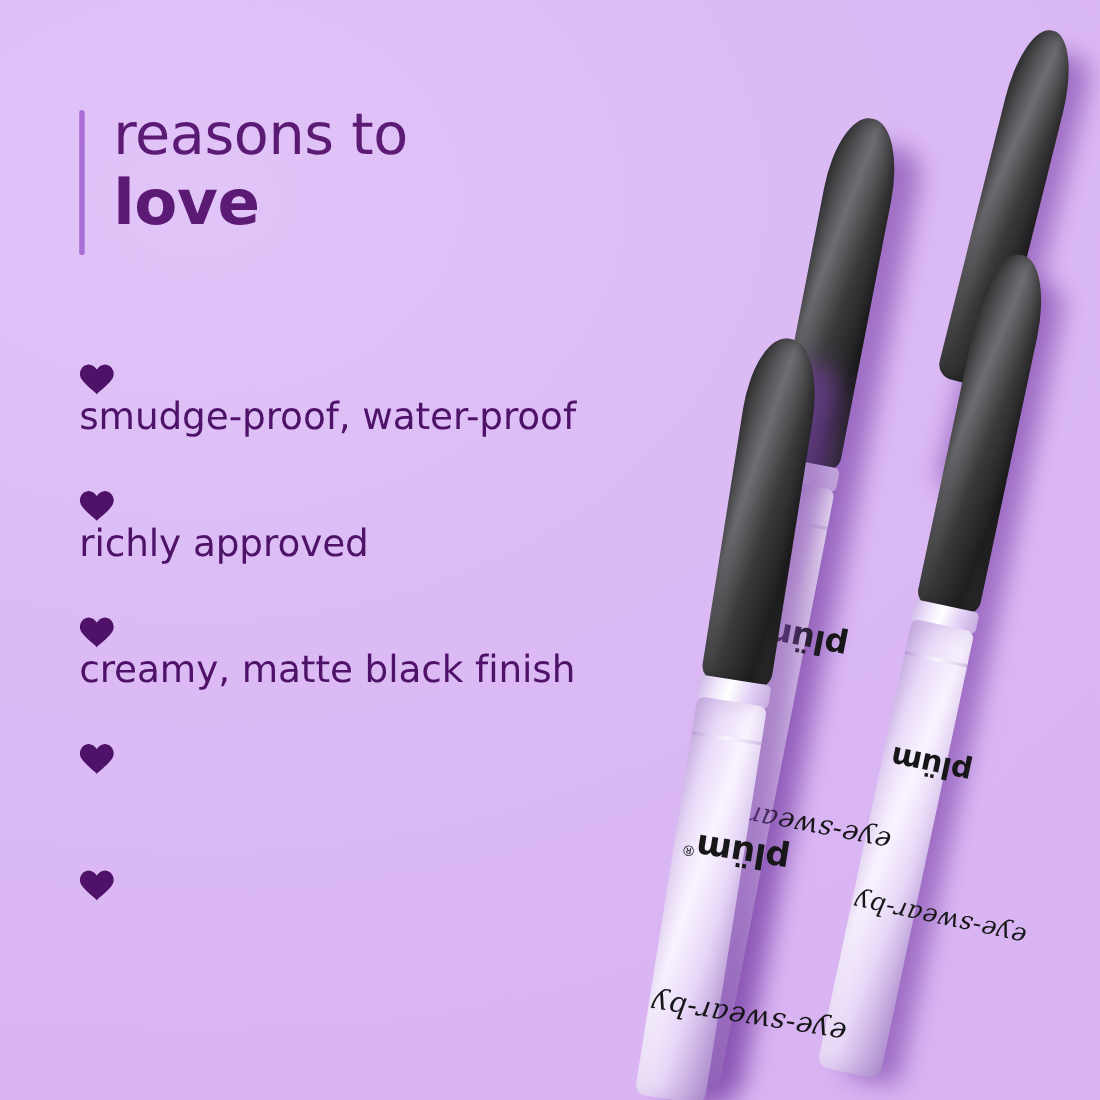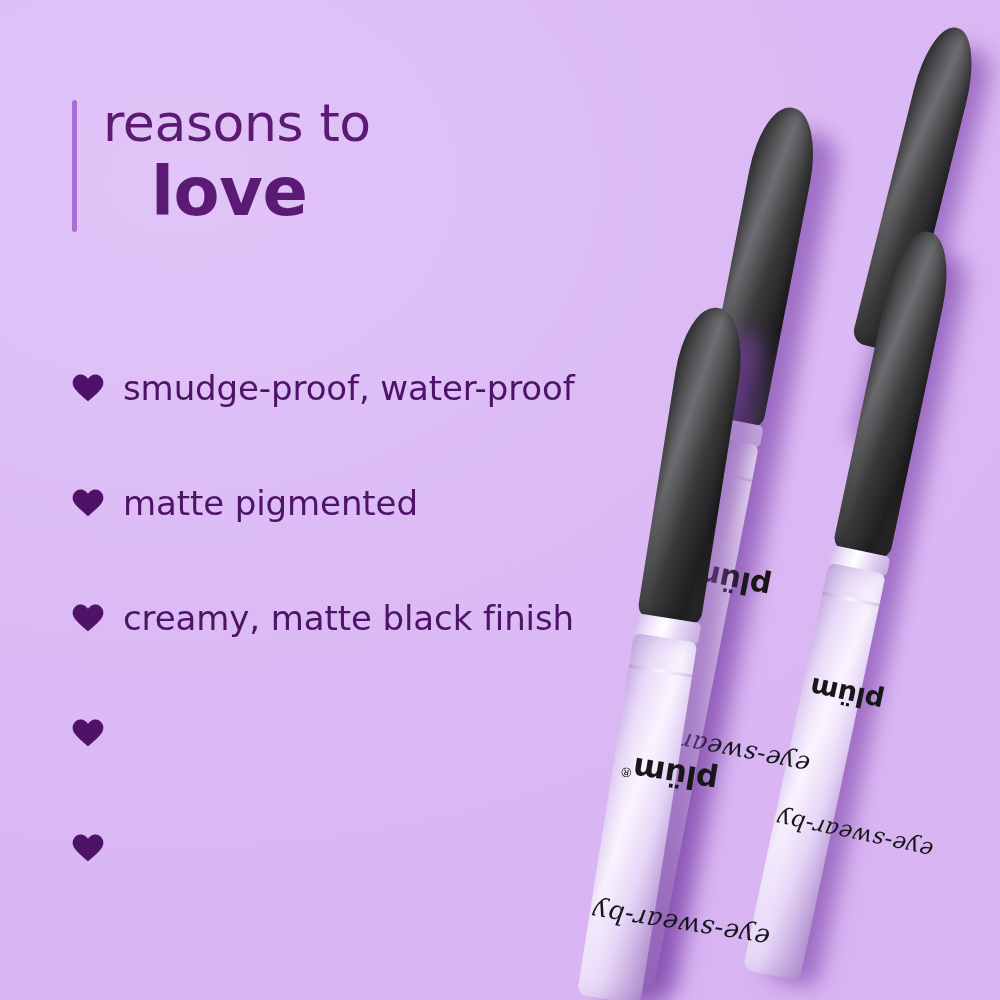--- a/index.html
+++ b/index.html
@@ -21,28 +21,27 @@
   .heading-block{position:absolute;left:72px;top:96px;display:flex;gap:26px;}
   .accent-bar{
     width:5px;height:132px;background:#a96fd6;border-radius:3px;flex:none;margin-top:4px;
   }
   .heading-text{display:flex;flex-direction:column;}
   .head-line1{
     font-size:52px;line-height:1.04;color:#5b1a74;font-weight:400;letter-spacing:-0.4px;
     white-space:nowrap;
   }
   .head-line2{
-    font-size:67px;line-height:1.26;color:#5b1a74;font-weight:700;letter-spacing:-0.4px;
+    font-size:57px;line-height:1.26;color:#5b1a74;font-weight:700;letter-spacing:-0.4px;
     white-space:nowrap;
-    margin-left:48px;
   }
 
   
   .bullets{position:absolute;left:72px;top:330px;width:830px;}
-  .bullet-row{display:flex;align-items:center;height:115px;}
+  .bullet-row{display:flex;align-items:flex-start;height:115px;flex-direction:column;}
   .heart-icon{
     width:34px;flex:none;display:flex;align-items:center;justify-content:flex-start;
     margin-right:17px;
   }
   .heart-icon svg{display:block;}
   .bullet-label{
     font-size:34px;color:#4e1268;font-weight:400;letter-spacing:-0.1px;white-space:nowrap;
   }
 
   
@@ -160,21 +159,21 @@
       <span class="bullet-label">smudge-proof, water-proof</span>
     </div>
 
 
     <div class="bullet-row">
       <span class="heart-icon">
         <svg width="32" height="29" viewBox="0 0 32 29" aria-hidden="true">
           <path d="M16 28.3C13.1 25.6 6.4 20.3 3.2 16.2 0.5 12.8 0 9.6 1.3 6.5 2.8 3 6.2 1 9.6 1.5c2.6 .4 4.8 2 6.4 4.3C17.6 3.5 19.8 1.9 22.4 1.5 25.8 1 29.2 3 30.7 6.5c1.3 3.1 .8 6.3-1.9 9.7-3.2 4.1-9.9 9.4-12.8 12.1z" fill="#4e1268"></path>
         </svg>
       </span>
-      <span class="bullet-label">matte pigmented</span>
+      <span class="bullet-label">richly approved</span>
     </div>
 
     <div class="bullet-row">
       <span class="heart-icon">
         <svg width="32" height="29" viewBox="0 0 32 29" aria-hidden="true">
           <path d="M16 28.3C13.1 25.6 6.4 20.3 3.2 16.2 0.5 12.8 0 9.6 1.3 6.5 2.8 3 6.2 1 9.6 1.5c2.6 .4 4.8 2 6.4 4.3C17.6 3.5 19.8 1.9 22.4 1.5 25.8 1 29.2 3 30.7 6.5c1.3 3.1 .8 6.3-1.9 9.7-3.2 4.1-9.9 9.4-12.8 12.1z" fill="#4e1268"></path>
         </svg>
       </span>
       <span class="bullet-label">creamy, matte black finish</span>
     </div>

